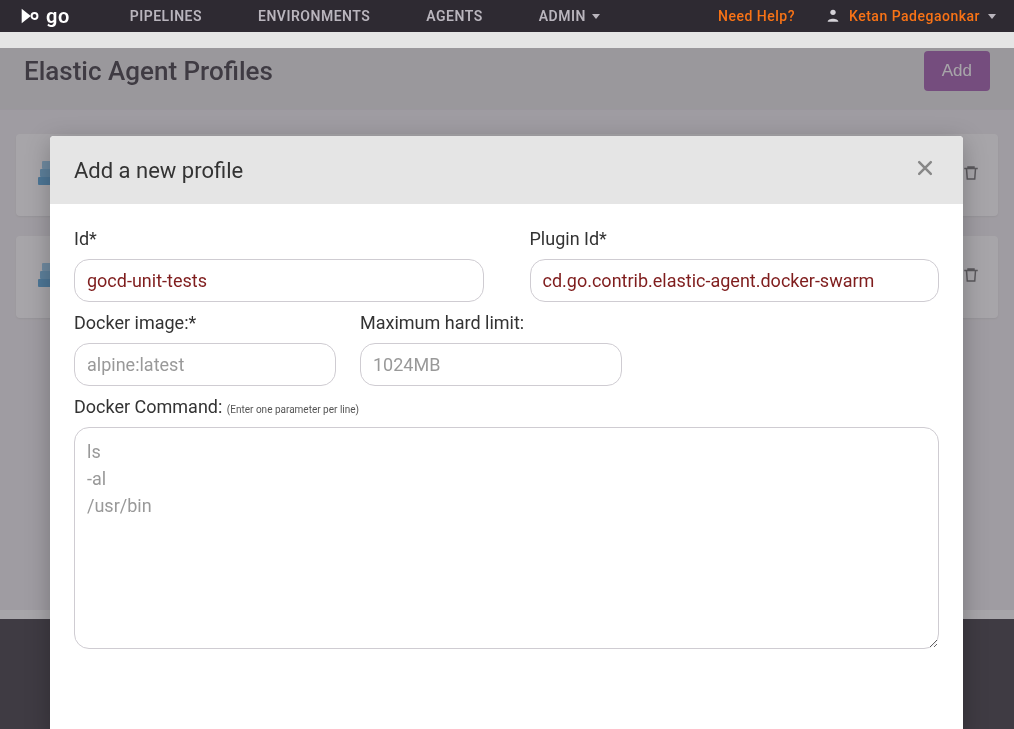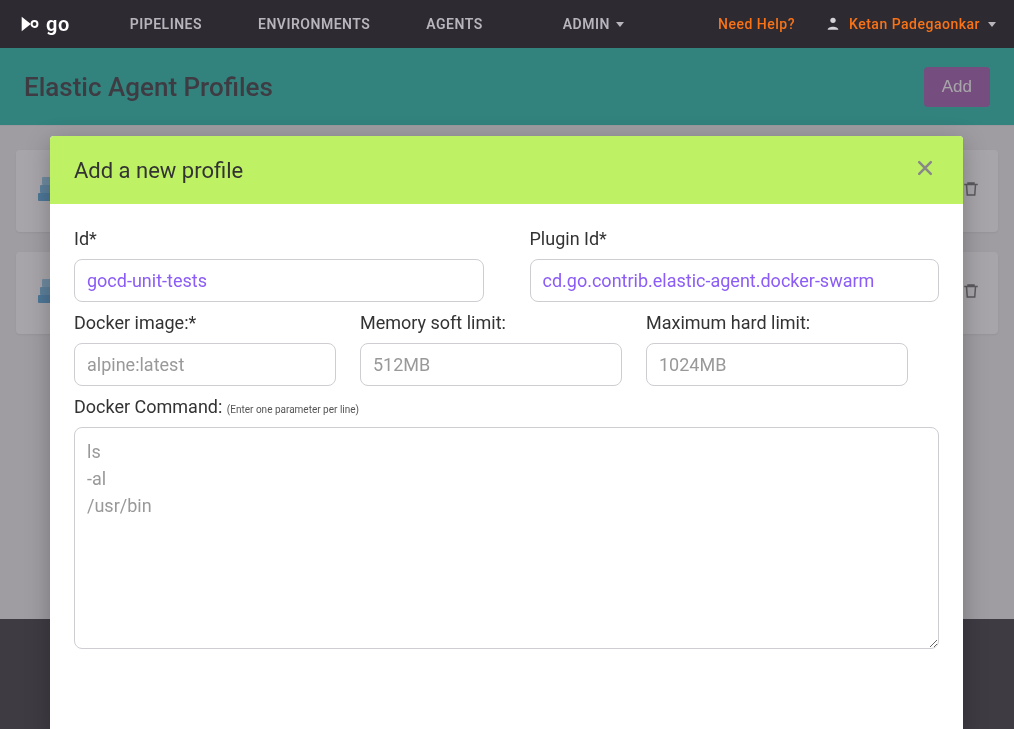--- a/index.html
+++ b/index.html
@@ -8,21 +8,21 @@
       background: #fff;
       width: 1014px;
       height: 729px;
       overflow: hidden;
       position: relative;
     }
 
     
     .navbar {
       background: #2e2a32;
-      height: 48px;
+      height: 32px;
       display: flex;
       padding: 8px 18px;
       color: #b9b5bd;
       font-size: 14px;
       font-weight: 600;
       letter-spacing: 0.5px;
     }
     .logo {
       display: flex;
       align-items: center;
@@ -30,21 +30,21 @@
       color: #fff;
     }
     .logo-mark {
       display: inline-flex;
       align-items: center;
       margin-right: 6px;
     }
     .logo-text { font-size: 20px; font-weight: 600; color: #fff; line-height: 1; }
     .nav-links { display: flex; gap: 56px; align-items: center; }
     .nav-item { cursor: pointer; text-transform: uppercase; }
-    .nav-item.admin { display: flex; align-items: center; gap: 6px; margin-left: 24px; }
+    .nav-item.admin { display: flex; align-items: center; gap: 6px; }
     .caret-down {
       width: 0; height: 0;
       border-left: 4px solid transparent;
       border-right: 4px solid transparent;
       border-top: 5px solid #b9b5bd;
     }
     .nav-right {
       margin-left: auto;
       display: flex;
       align-items: center;
@@ -54,21 +54,21 @@
     }
     .user-menu { display: flex; align-items: center; gap: 8px; cursor: pointer; }
     .user-icon { width: 16px; height: 16px; }
 
     
     .page-header {
       height: 78px;
       display: flex;
       align-items: center;
       padding: 0 24px;
-      background: #14b8a6;
+      background: #e5e5e5;
       border-bottom: 1px solid #e6e3e8;
     }
     .page-title { font-size: 26px; font-weight: 500; color: #2e2a32; }
     .add-btn {
       margin-left: auto;
       background: #9b4fa8;
       color: #fff;
       border: none;
       border-radius: 4px;
       padding: 10px 18px;
@@ -127,21 +127,21 @@
       width: 913px;
       height: 600px;
       background: #fff;
       border-radius: 4px;
       box-shadow: 0 6px 24px rgba(0,0,0,0.25);
       display: flex;
       flex-direction: column;
       overflow: hidden;
     }
     .modal-header {
-      background: #bef264;
+      background: #e5e5e5;
       padding: 18px 24px;
       display: flex;
       align-items: center;
     }
     .modal-title { font-size: 22px; color: #333; font-weight: 400; }
     .close-btn {
       margin-left: auto;
       cursor: pointer;
       color: #777;
       padding: 4px;
@@ -161,24 +161,24 @@
     .form-group.third { flex: 1; max-width: 262px; }
     .form-label {
       font-size: 18px;
       color: #333;
       margin-bottom: 10px;
       font-weight: 400;
     }
     .form-label .hint { font-size: 10px; color: #555; font-weight: 400; }
     .form-input {
       border: 1px solid #cfccd2;
-      border-radius: 8px;
+      border-radius: 15px;
       padding: 10px 12px;
       font-size: 18px;
-      color: #8b5cf6;
+      color: #7f1d1d;
       font-family: inherit;
       background: #fff;
       width: 100%;
     }
     .form-input::placeholder { color: #999; }
     textarea.form-input {
       resize: both;
       height: 222px;
       line-height: 1.5;
     }
@@ -281,24 +281,20 @@
         <input class="form-input" type="text" value="cd.go.contrib.elastic-agent.docker-swarm" style="">
       </div>
     </div>
 
     <div class="form-row three">
       <div class="form-group third">
         <label class="form-label">Docker image:*</label>
         <input class="form-input" type="text" placeholder="alpine:latest" style="">
       </div>
       <div class="form-group third">
-        <label class="form-label">Memory soft limit:</label>
-        <input class="form-input" type="text" placeholder="512MB" style="">
-      </div>
-      <div class="form-group third">
         <label class="form-label">Maximum hard limit:</label>
         <input class="form-input" type="text" placeholder="1024MB" style="">
       </div>
     </div>
 
     <div class="form-group full-width">
       <label class="form-label">
         <span>Docker Command: </span><span class="hint">(Enter one parameter per line)</span>
       </label>
       <textarea class="form-input full-width" placeholder="ls

